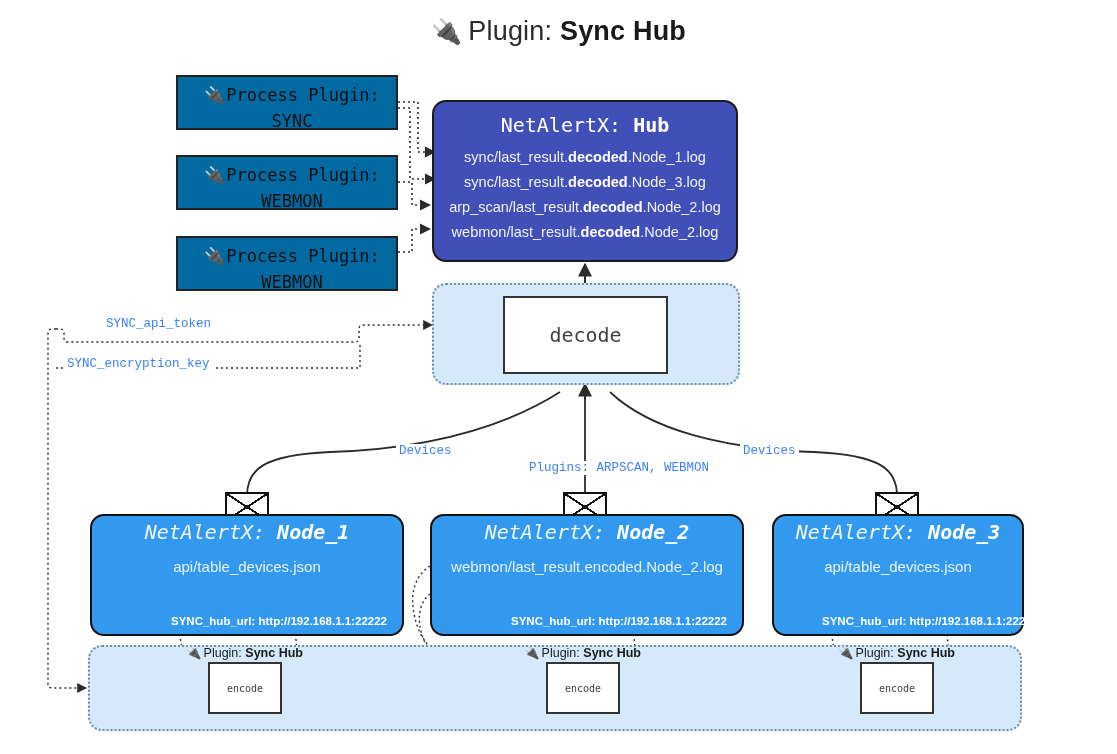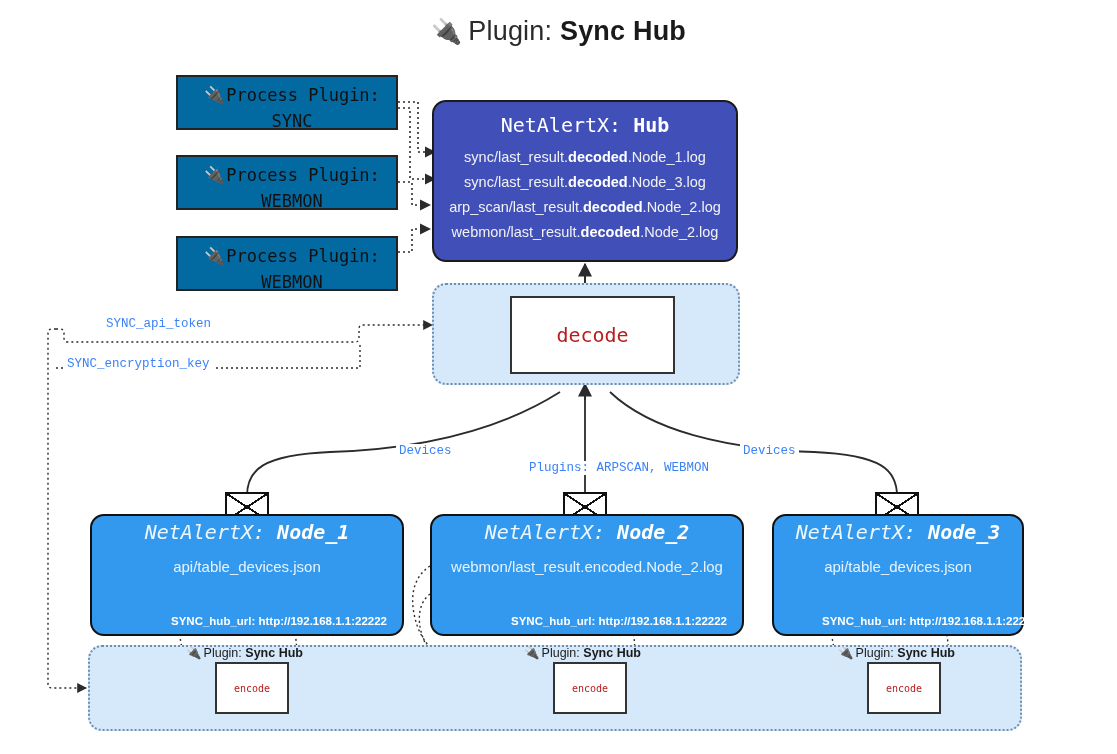--- a/index.html
+++ b/index.html
@@ -97,22 +97,21 @@
   }
 
   
   .whitebox {
     background: #ffffff;
     border: 2px solid #333;
     display: flex;
     align-items: center;
     justify-content: center;
     font-family: "DejaVu Sans Mono", "Liberation Mono", monospace;
-    color: #b91c1c;
-    margin-left: 7px;
+    color: #404040;
   }
   #decode { font-size: 20px; }
   .encode { font-size: 10px; }
 
   
   .nodebox {
     background: #3299ef;
     border: 2px solid #111;
     border-radius: 14px;
     color: #ffffff;

